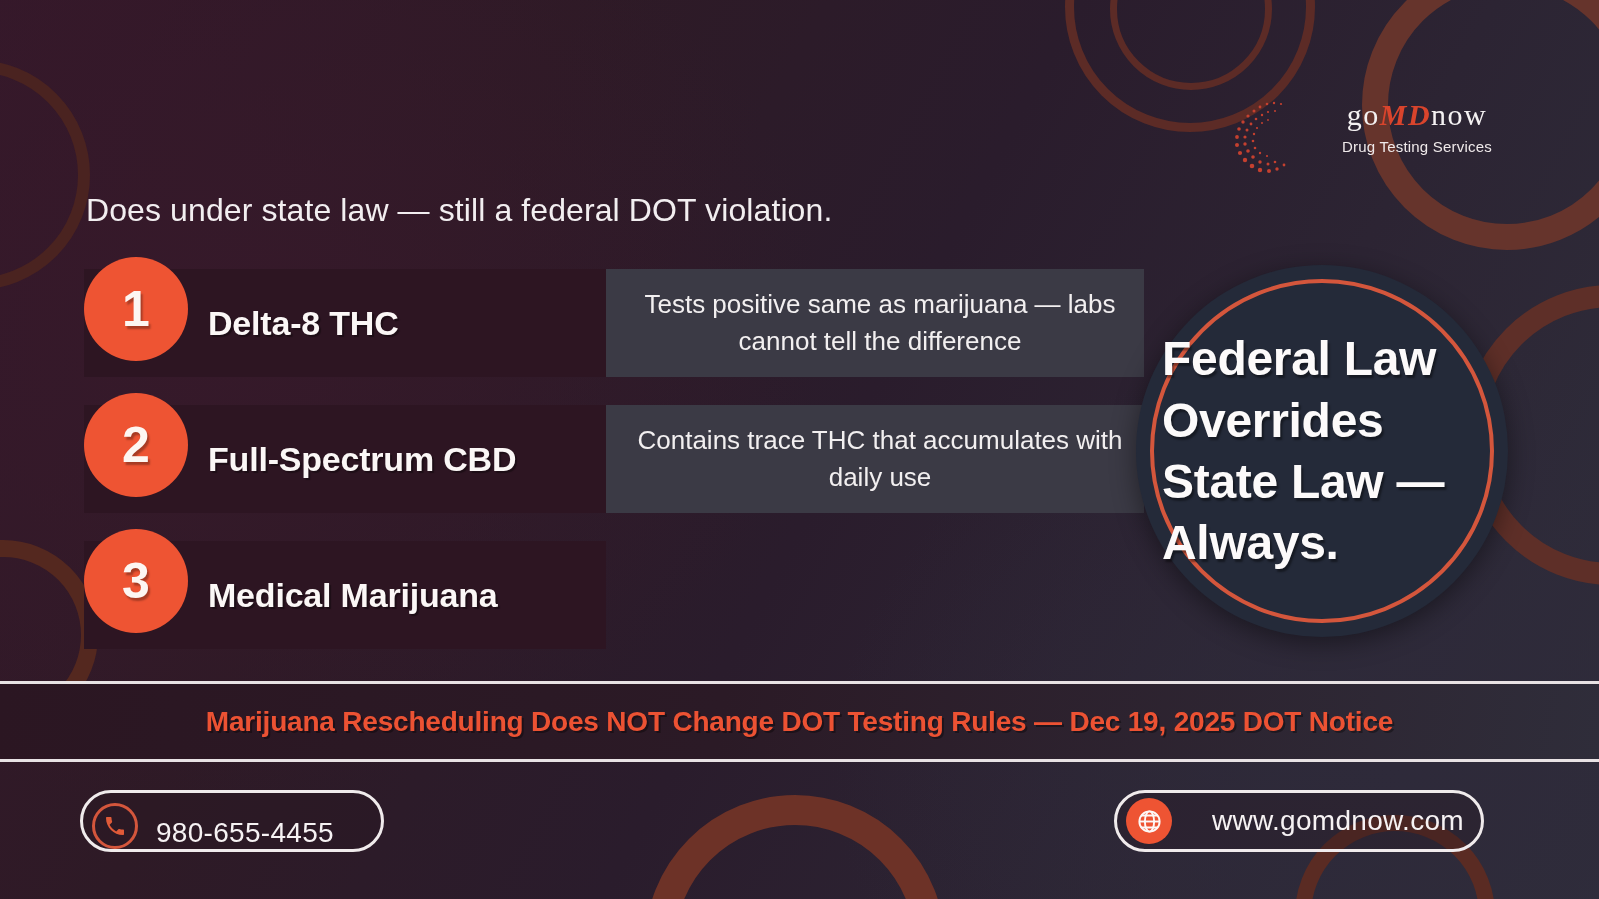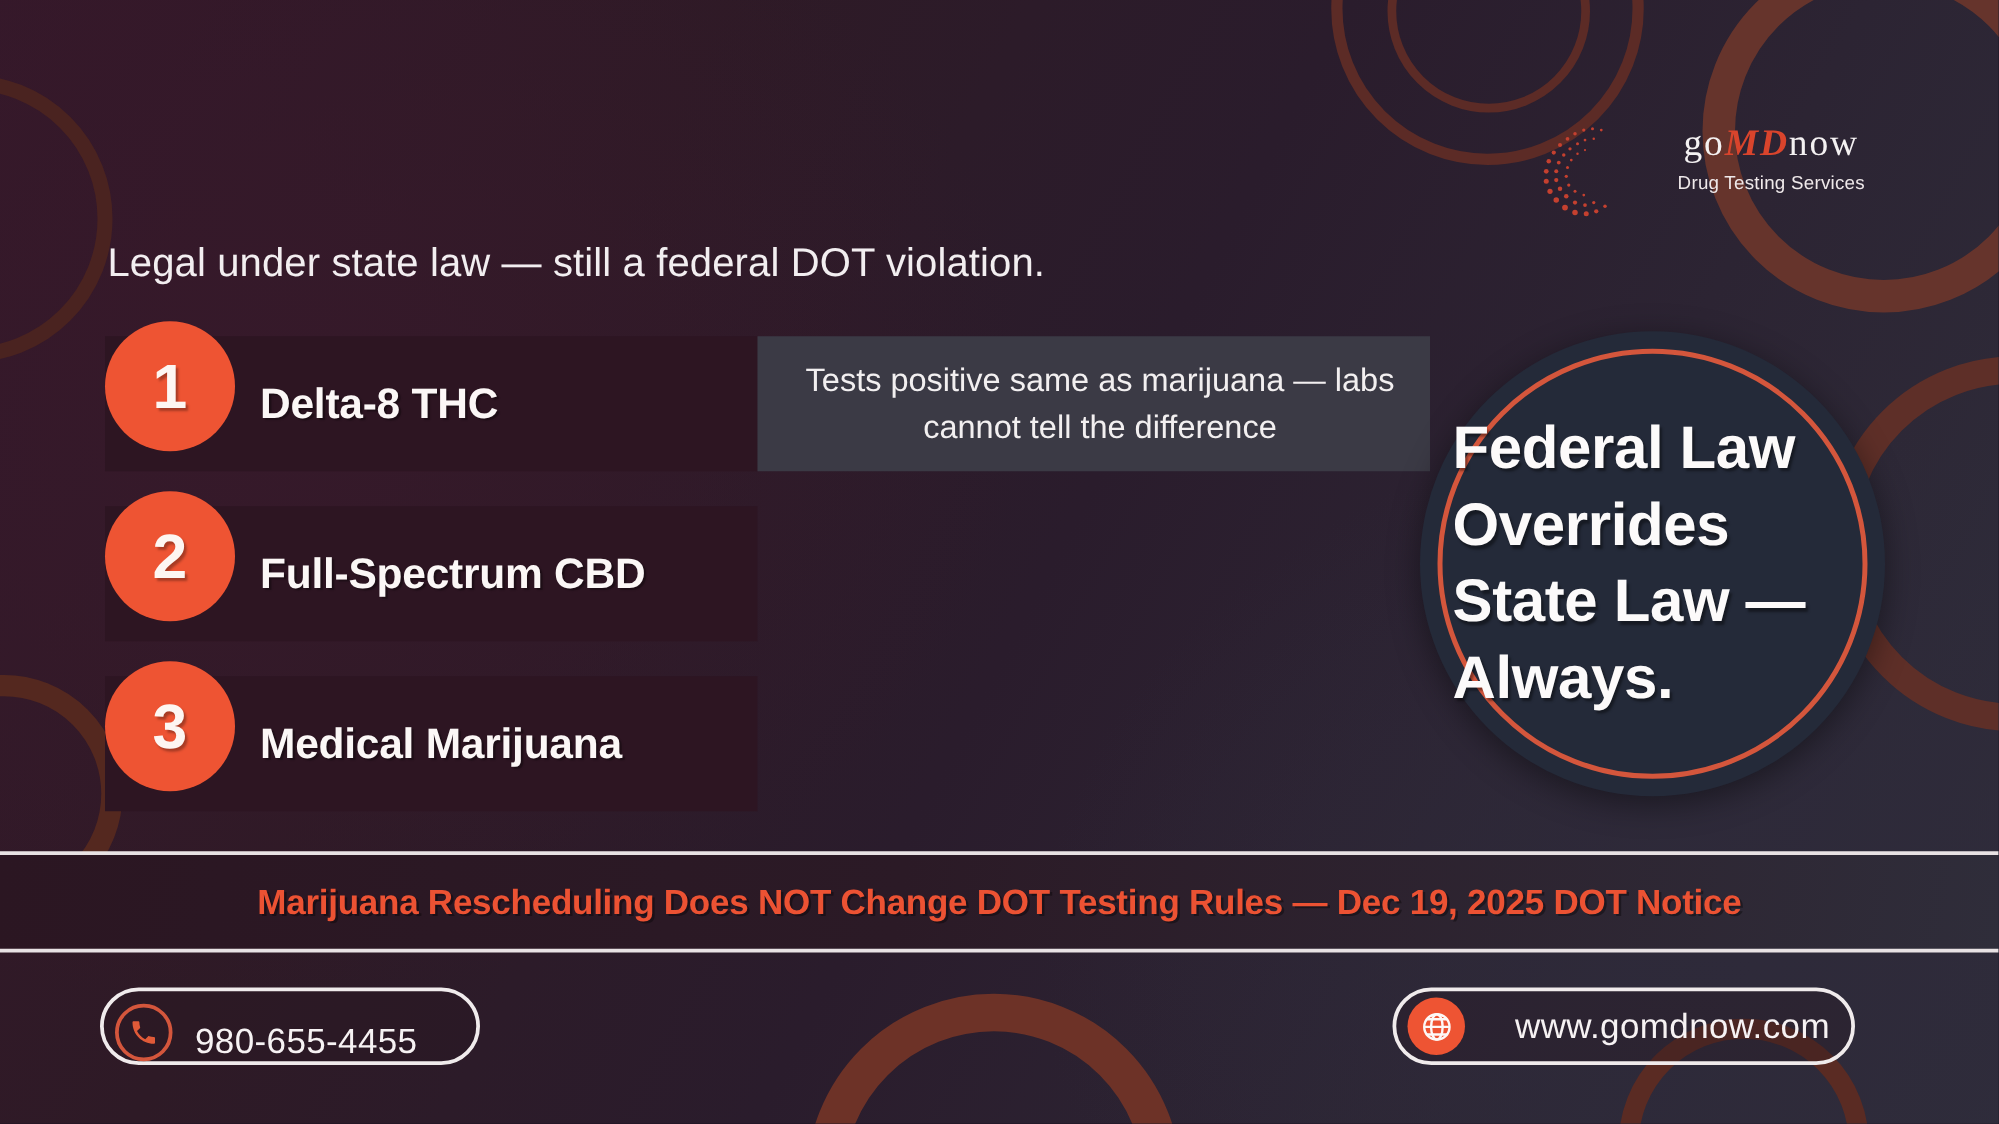--- a/index.html
+++ b/index.html
@@ -170,21 +170,21 @@
 
   <div class="ring" id="ring-h"></div>
   <div class="ring" id="ring-a"></div>
   <div class="ring" id="ring-b"></div>
   <div class="ring" id="ring-c"></div>
   <div class="ring" id="ring-d"></div>
   <div class="ring" id="ring-e"></div>
   <div class="ring" id="ring-f"></div>
   <div class="ring" id="ring-g"></div>
 
-  <div id="subhead">Legal under state law — still a federal DOT violation.</div>
+  <div id="subhead">Does under state law — still a federal DOT violation.</div>
 
   <div id="logo">
     <svg id="logo-dots" viewBox="0 0 78 78">
       <g fill="#c5402f">
         <circle cx="53" cy="6" r="1.1"></circle>
           <circle cx="46" cy="5" r="1.2"></circle>
         <circle cx="39" cy="6" r="1.3"></circle>
           <circle cx="32" cy="9" r="1.4"></circle>
         <circle cx="26" cy="13" r="1.5"></circle>
           <circle cx="20" cy="18" r="1.6"></circle>
@@ -234,20 +234,23 @@
     <div class="row-right">
       <div class="row-desc">Tests positive same as marijuana — labs cannot tell the difference</div>
     </div>
   </div>
 
   <div class="row" id="row-2">
     <div class="row-left">
       <div class="num-badge">2</div>
       <div class="row-title">Full-Spectrum CBD</div>
     </div>
+    <div class="row-right">
+      <div class="row-desc">Contains trace THC that accumulates with daily use</div>
+    </div>
   </div>
 
   <div class="row" id="row-3">
     <div class="row-left">
       <div class="num-badge">3</div>
       <div class="row-title">Medical Marijuana</div>
     </div>
   </div>
 
   <div id="seal">

